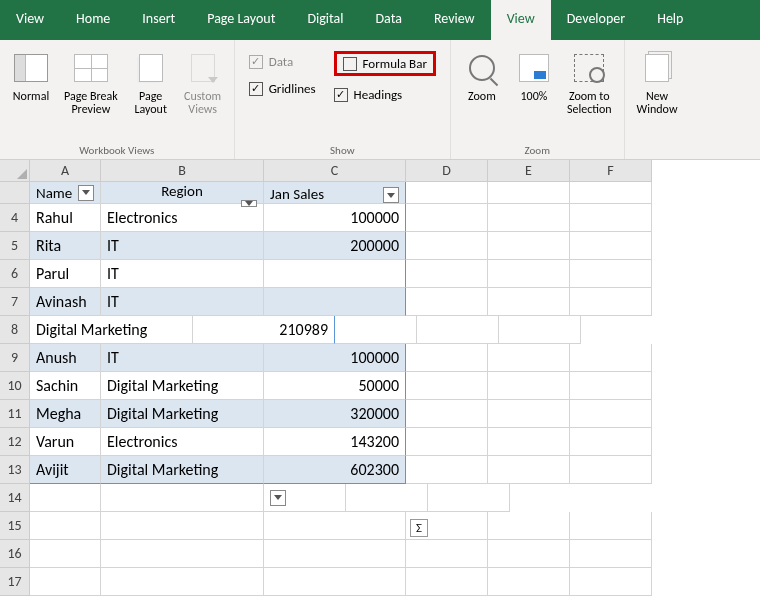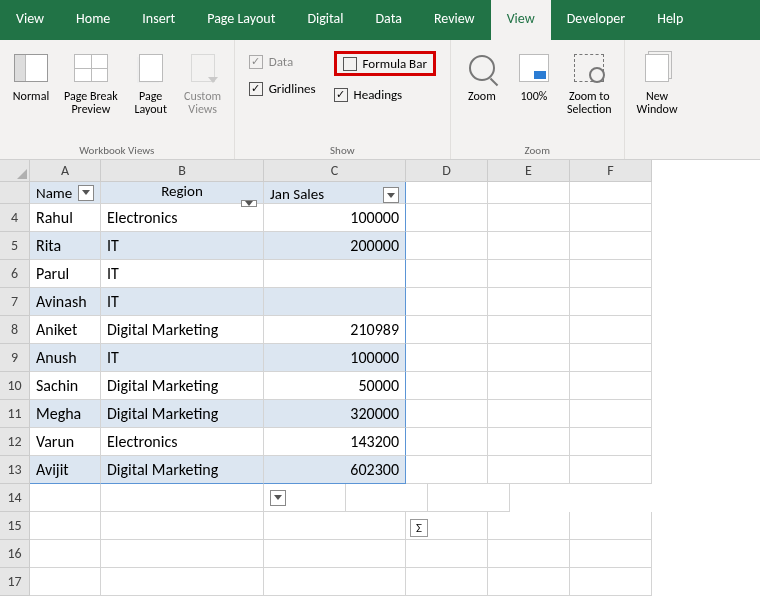--- a/index.html
+++ b/index.html
@@ -254,21 +254,20 @@
         </div>
         <div class="row">
           <div class="datacell band" style="width: 71px;">Avinash</div>
           <div class="datacell band" style="width: 163px;">IT</div>
           <div class="datacell band right table-border-right" style="width: 142px;"></div>
           <div class="datacell" style="width: 82px;"></div>
           <div class="datacell" style="width: 82px;"></div>
           <div class="datacell" style="width: 82px;"></div>
         </div>
         <div class="row">
-          <div class="datacell" style="width: 71px;">Aniket</div>
           <div class="datacell" style="width: 163px;">Digital Marketing</div>
           <div class="datacell right table-border-right" style="width: 142px;">210989</div>
           <div class="datacell" style="width: 82px;"></div>
           <div class="datacell" style="width: 82px;"></div>
           <div class="datacell" style="width: 82px;"></div>
         </div>
         <div class="row">
           <div class="datacell band" style="width: 71px;">Anush</div>
           <div class="datacell band" style="width: 163px;">IT</div>
           <div class="datacell band right table-border-right" style="width: 142px;">100000</div>

